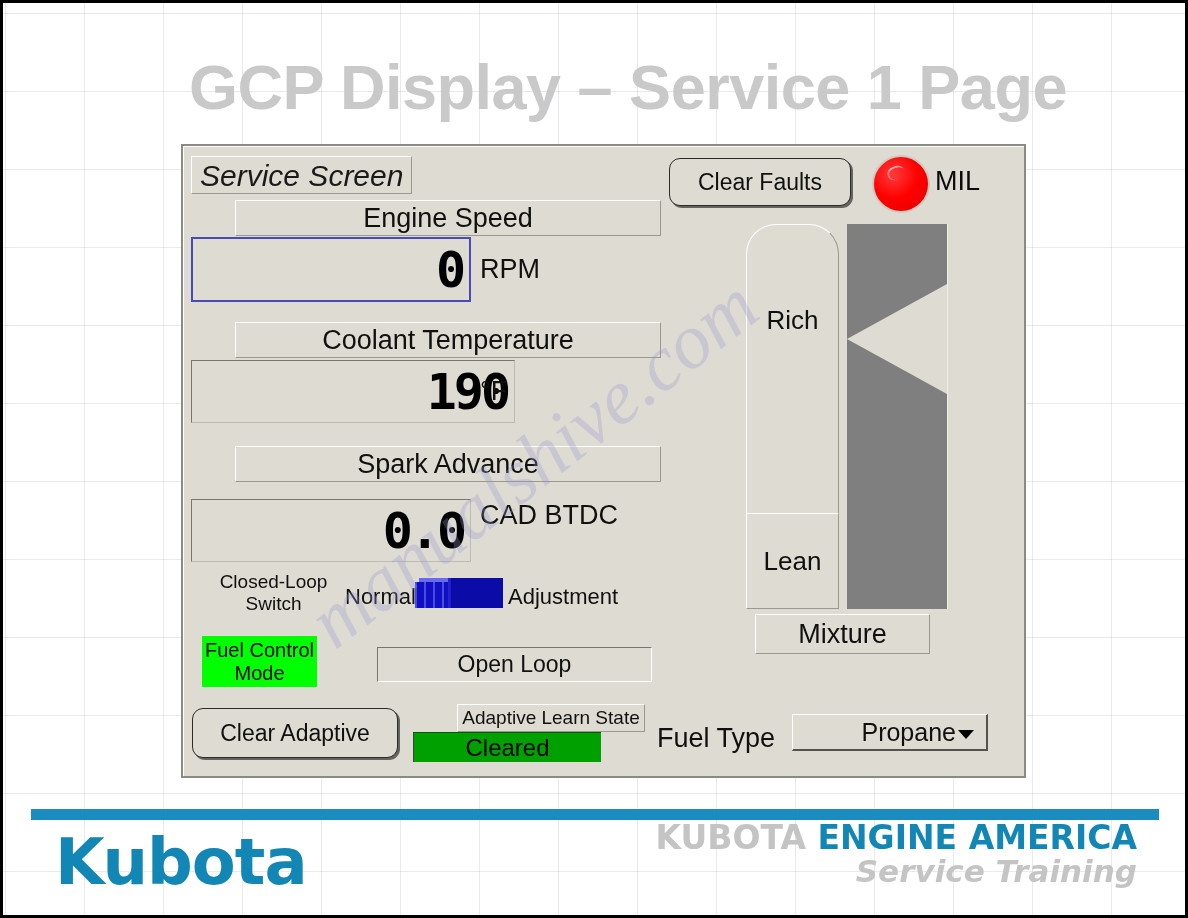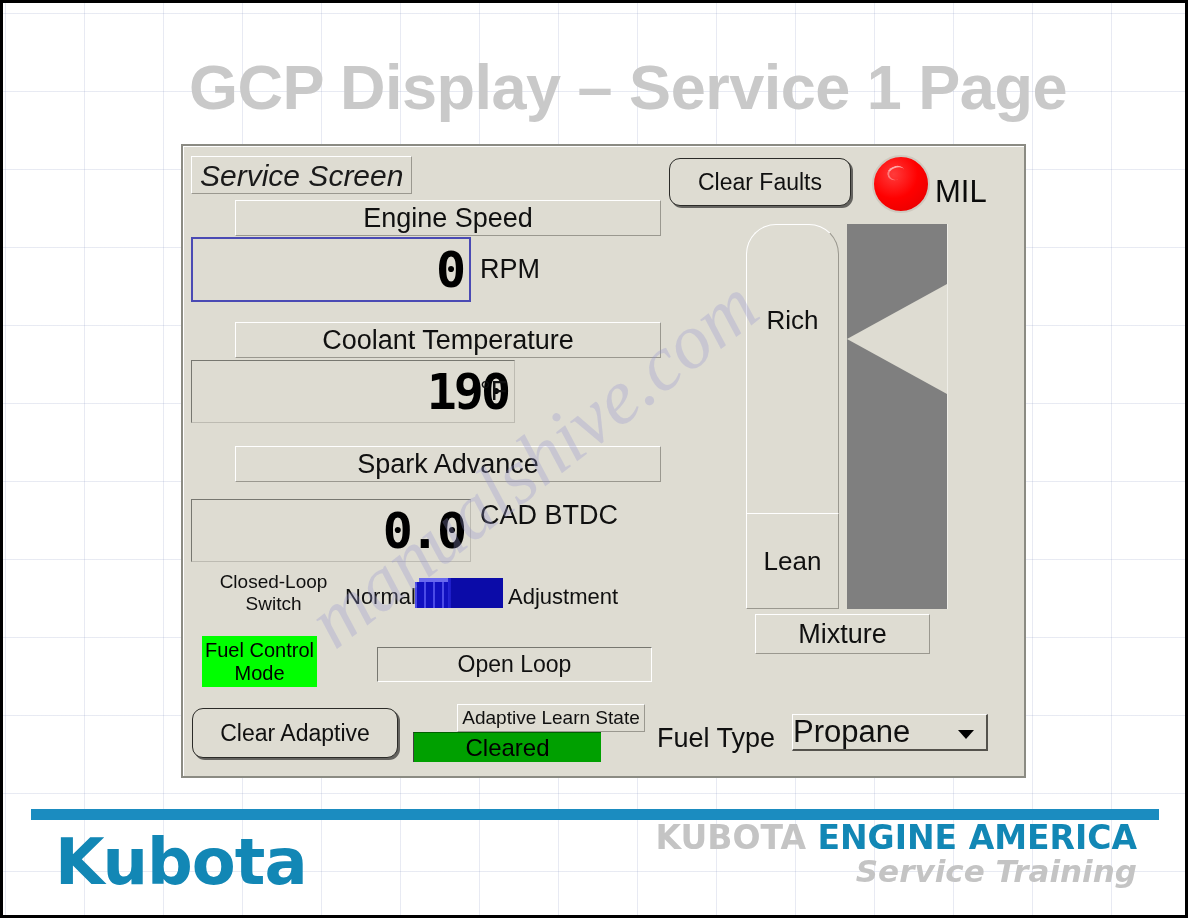--- a/index.html
+++ b/index.html
@@ -252,22 +252,22 @@
     left: 13px; top: 9px;
     width: 16px; height: 12px;
     border-radius: 50%;
     border-top: 2px solid rgba(255,190,190,0.85);
     border-left: 2px solid rgba(255,190,190,0.55);
     transform: rotate(-20deg);
   }
   #mil-text {
     position: absolute;
     left: 752px;
-    top: 28px;
-    font-size: 31px;
+    top: 20px;
+    font-size: 27px;
     color: #0b0b0b;
   }
 
   
   #mix-gauge {
     position: absolute;
     left: 664px;
     top: 78px;
     width: 100px;
     height: 385px;
@@ -301,22 +301,22 @@
     border-top: 1px solid #ffffff;
     border-left: 1px solid #ffffff;
     border-right: 2px solid #54524c;
     border-bottom: 2px solid #54524c;
     box-sizing: border-box;
   }
   #fuel-select .sel-text {
     position: absolute;
     left: 0; right: 30px; top: 0;
     line-height: 34px;
-    text-align: left;
-    font-size: 31px;
+    text-align: right;
+    font-size: 25px;
     color: #101010;
   }
   #fuel-select .arrow {
     position: absolute;
     right: 12px;
     top: 15px;
     width: 0; height: 0;
     border-left: 8px solid transparent;
     border-right: 8px solid transparent;
     border-top: 9px solid #000000;

